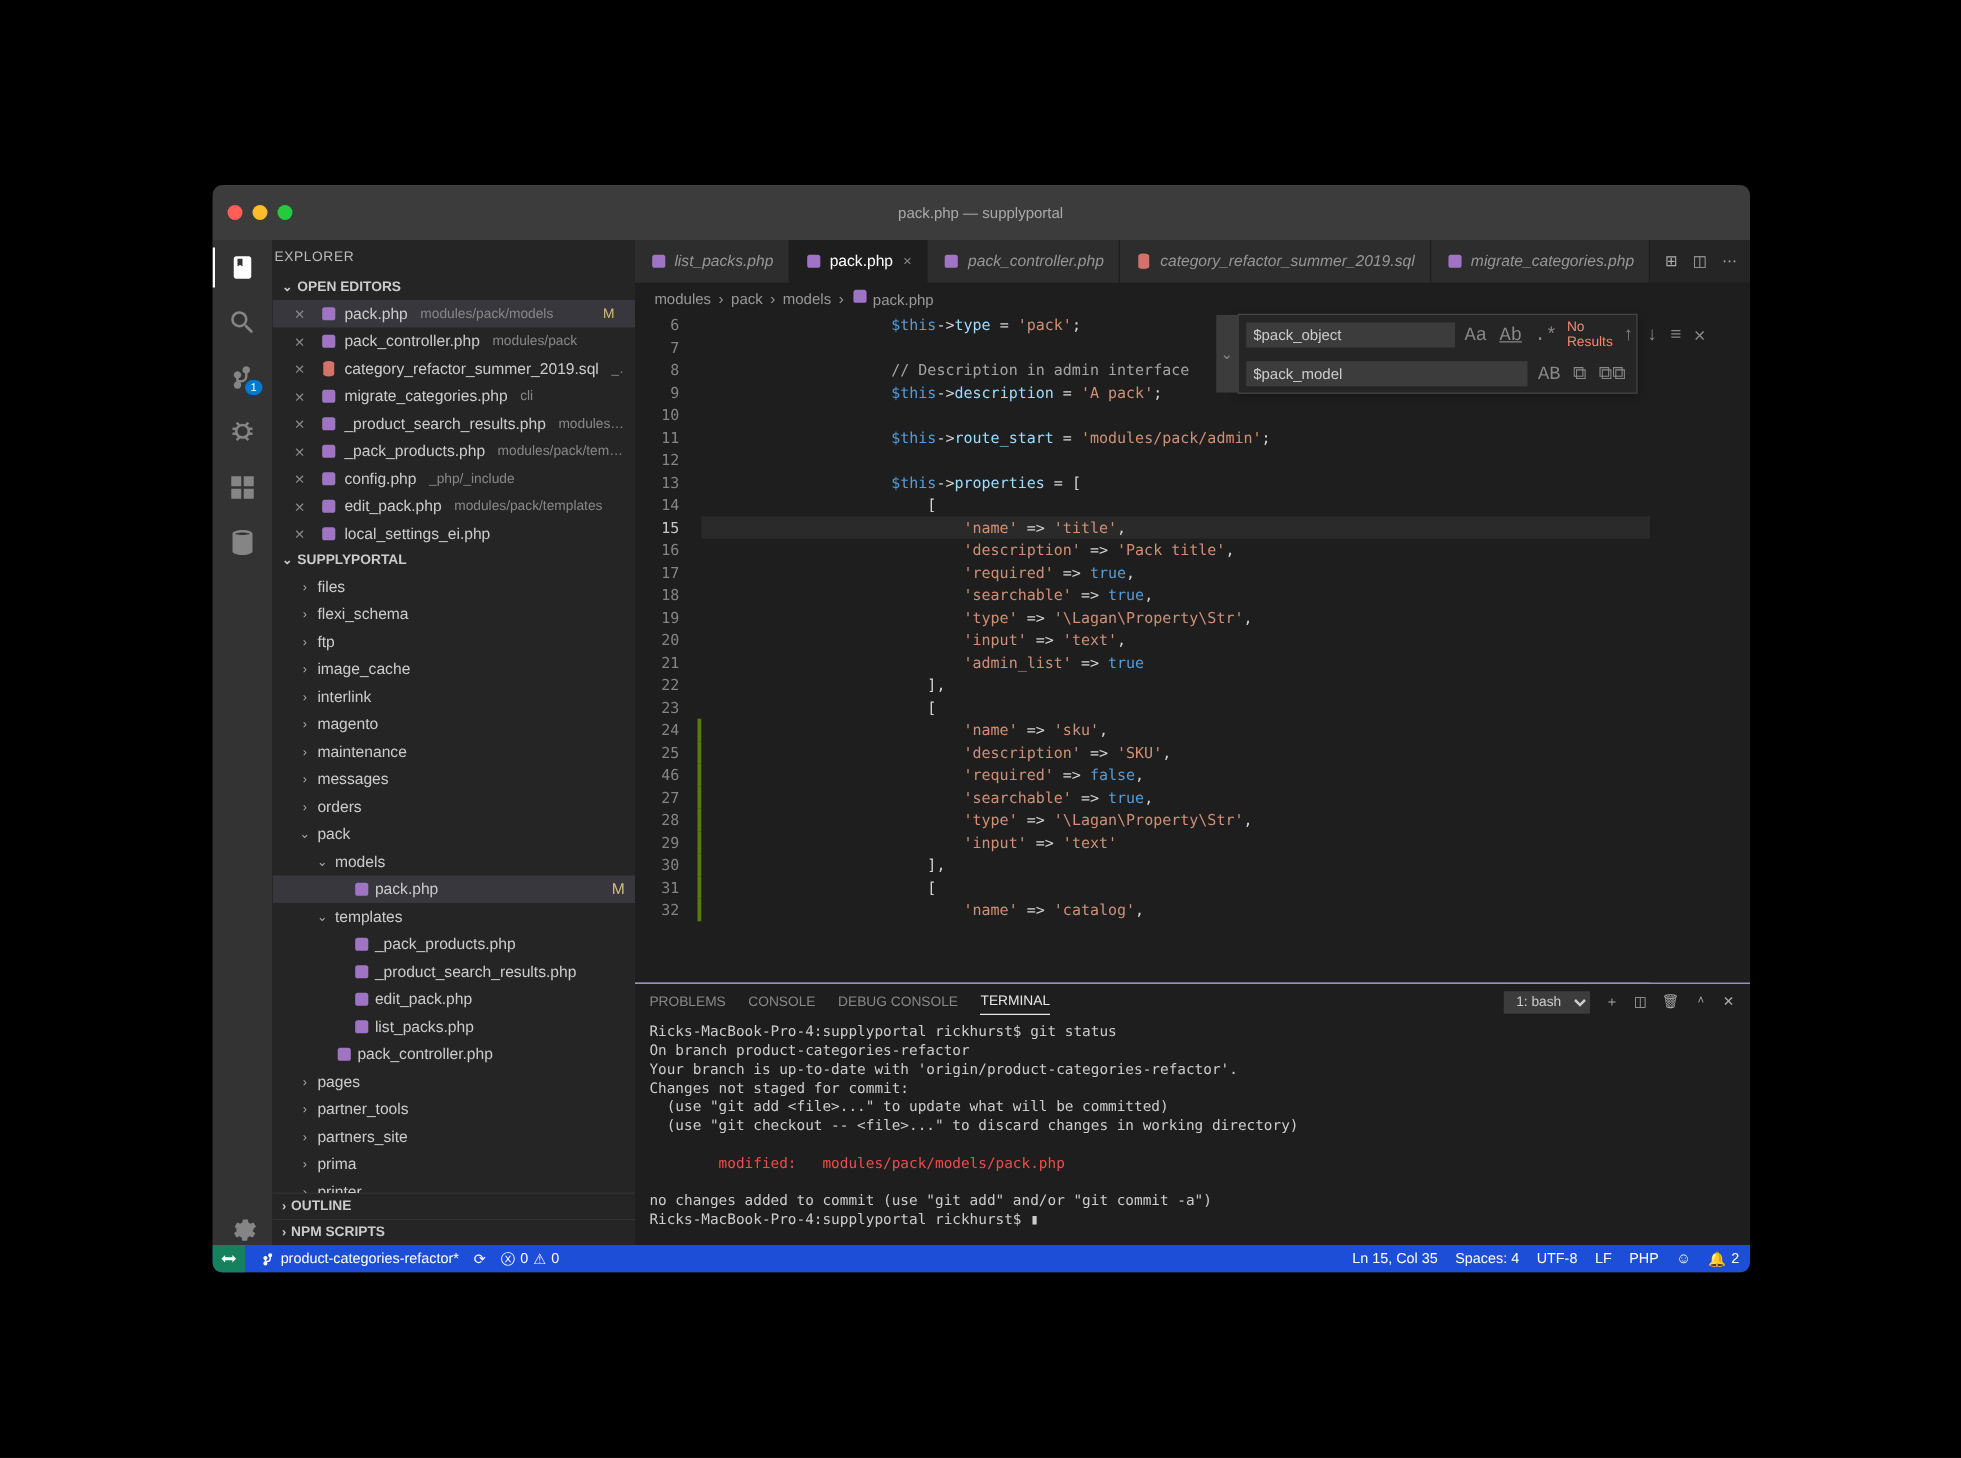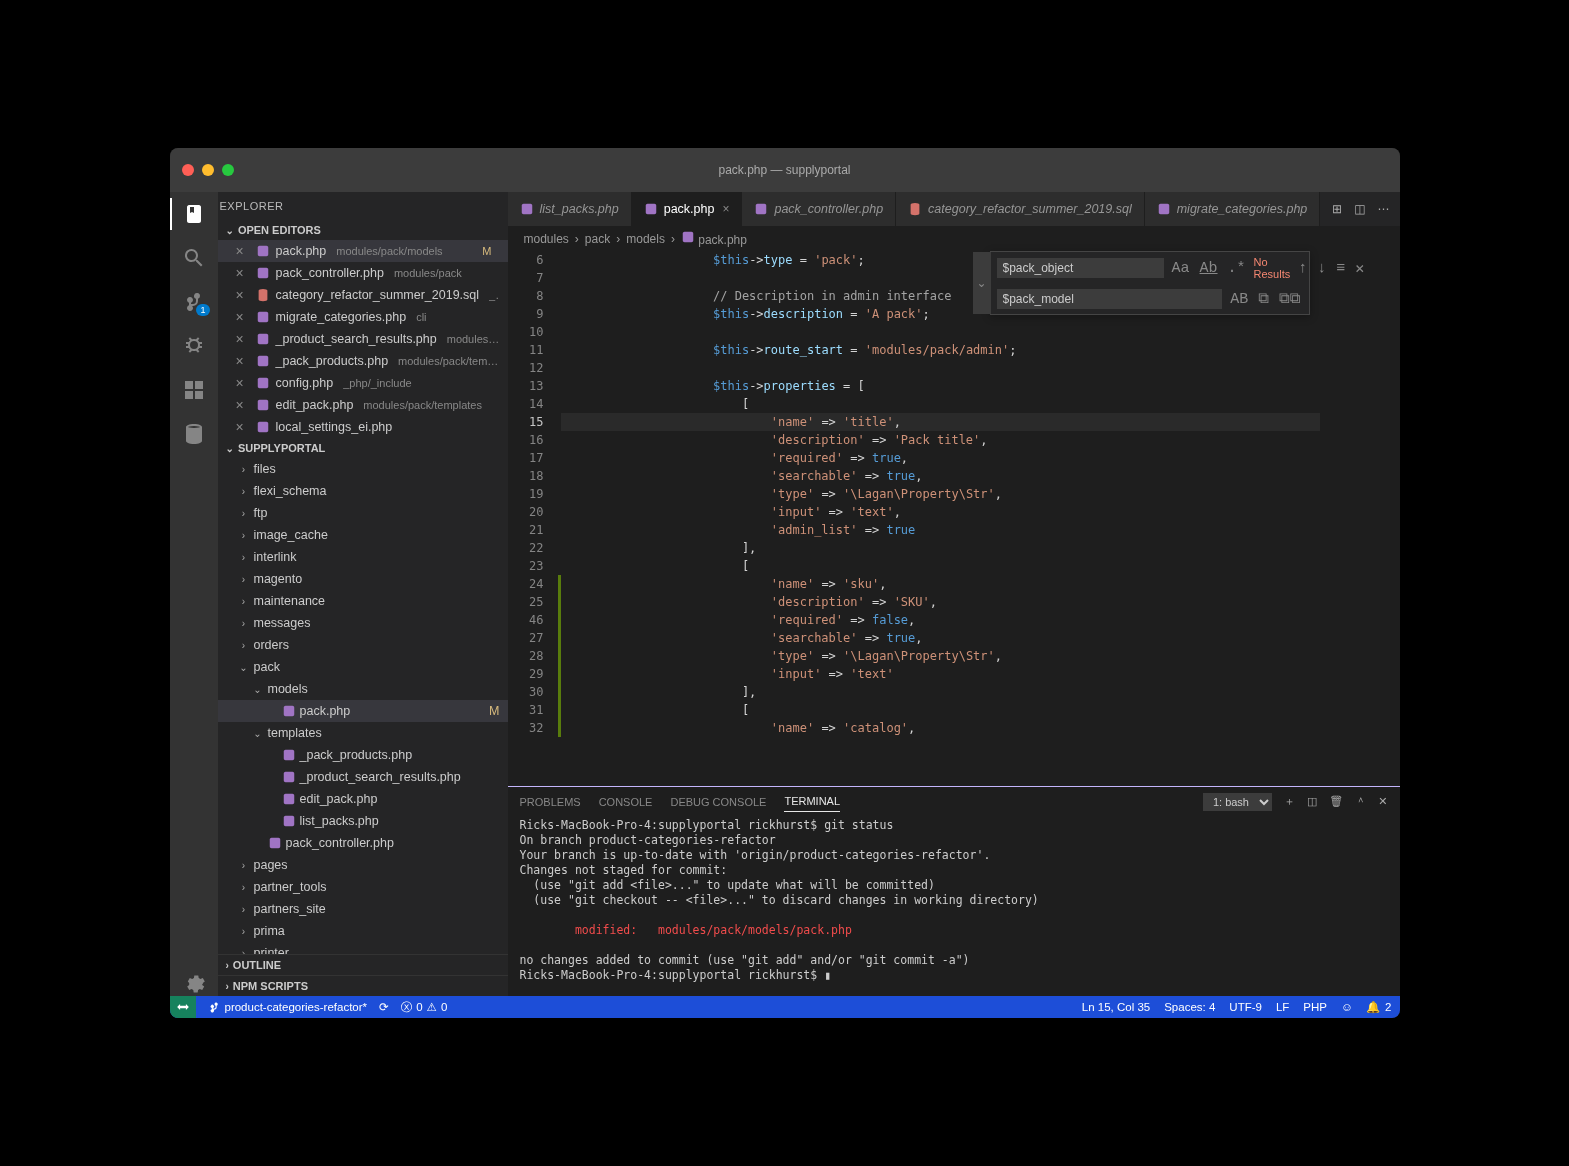--- a/index.html
+++ b/index.html
@@ -484,20 +484,20 @@
         <svg viewBox="0 0 24 24" style="width:13px;height:13px">
           <path d="M18 6a3 3 0 10-4 2.8V11a3 3 0 01-3 3H9v-1.2a3 3 0 10-2 0v2.4a3 3 0 102 0V16h2a5 5 0 005-5V8.8A3 3 0 0018 6z"></path>
         </svg>
         <span>product-categories-refactor*</span>
       </div>
     <div class="sitem">⟳</div>
     <div class="sitem">ⓧ <span>0</span> ⚠ <span>0</span></div>
     <div class="right">
       <div class="sitem">Ln 15, Col 35</div>
       <div class="sitem">Spaces: 4</div>
-      <div class="sitem">UTF-9</div>
+      <div class="sitem">UTF-8</div>
       <div class="sitem">LF</div>
       <div class="sitem">PHP</div>
       <div class="sitem">☺</div>
       <div class="sitem">🔔 <span>2</span></div>
     </div>
   </div>
 </div>
 
 </body></html>

